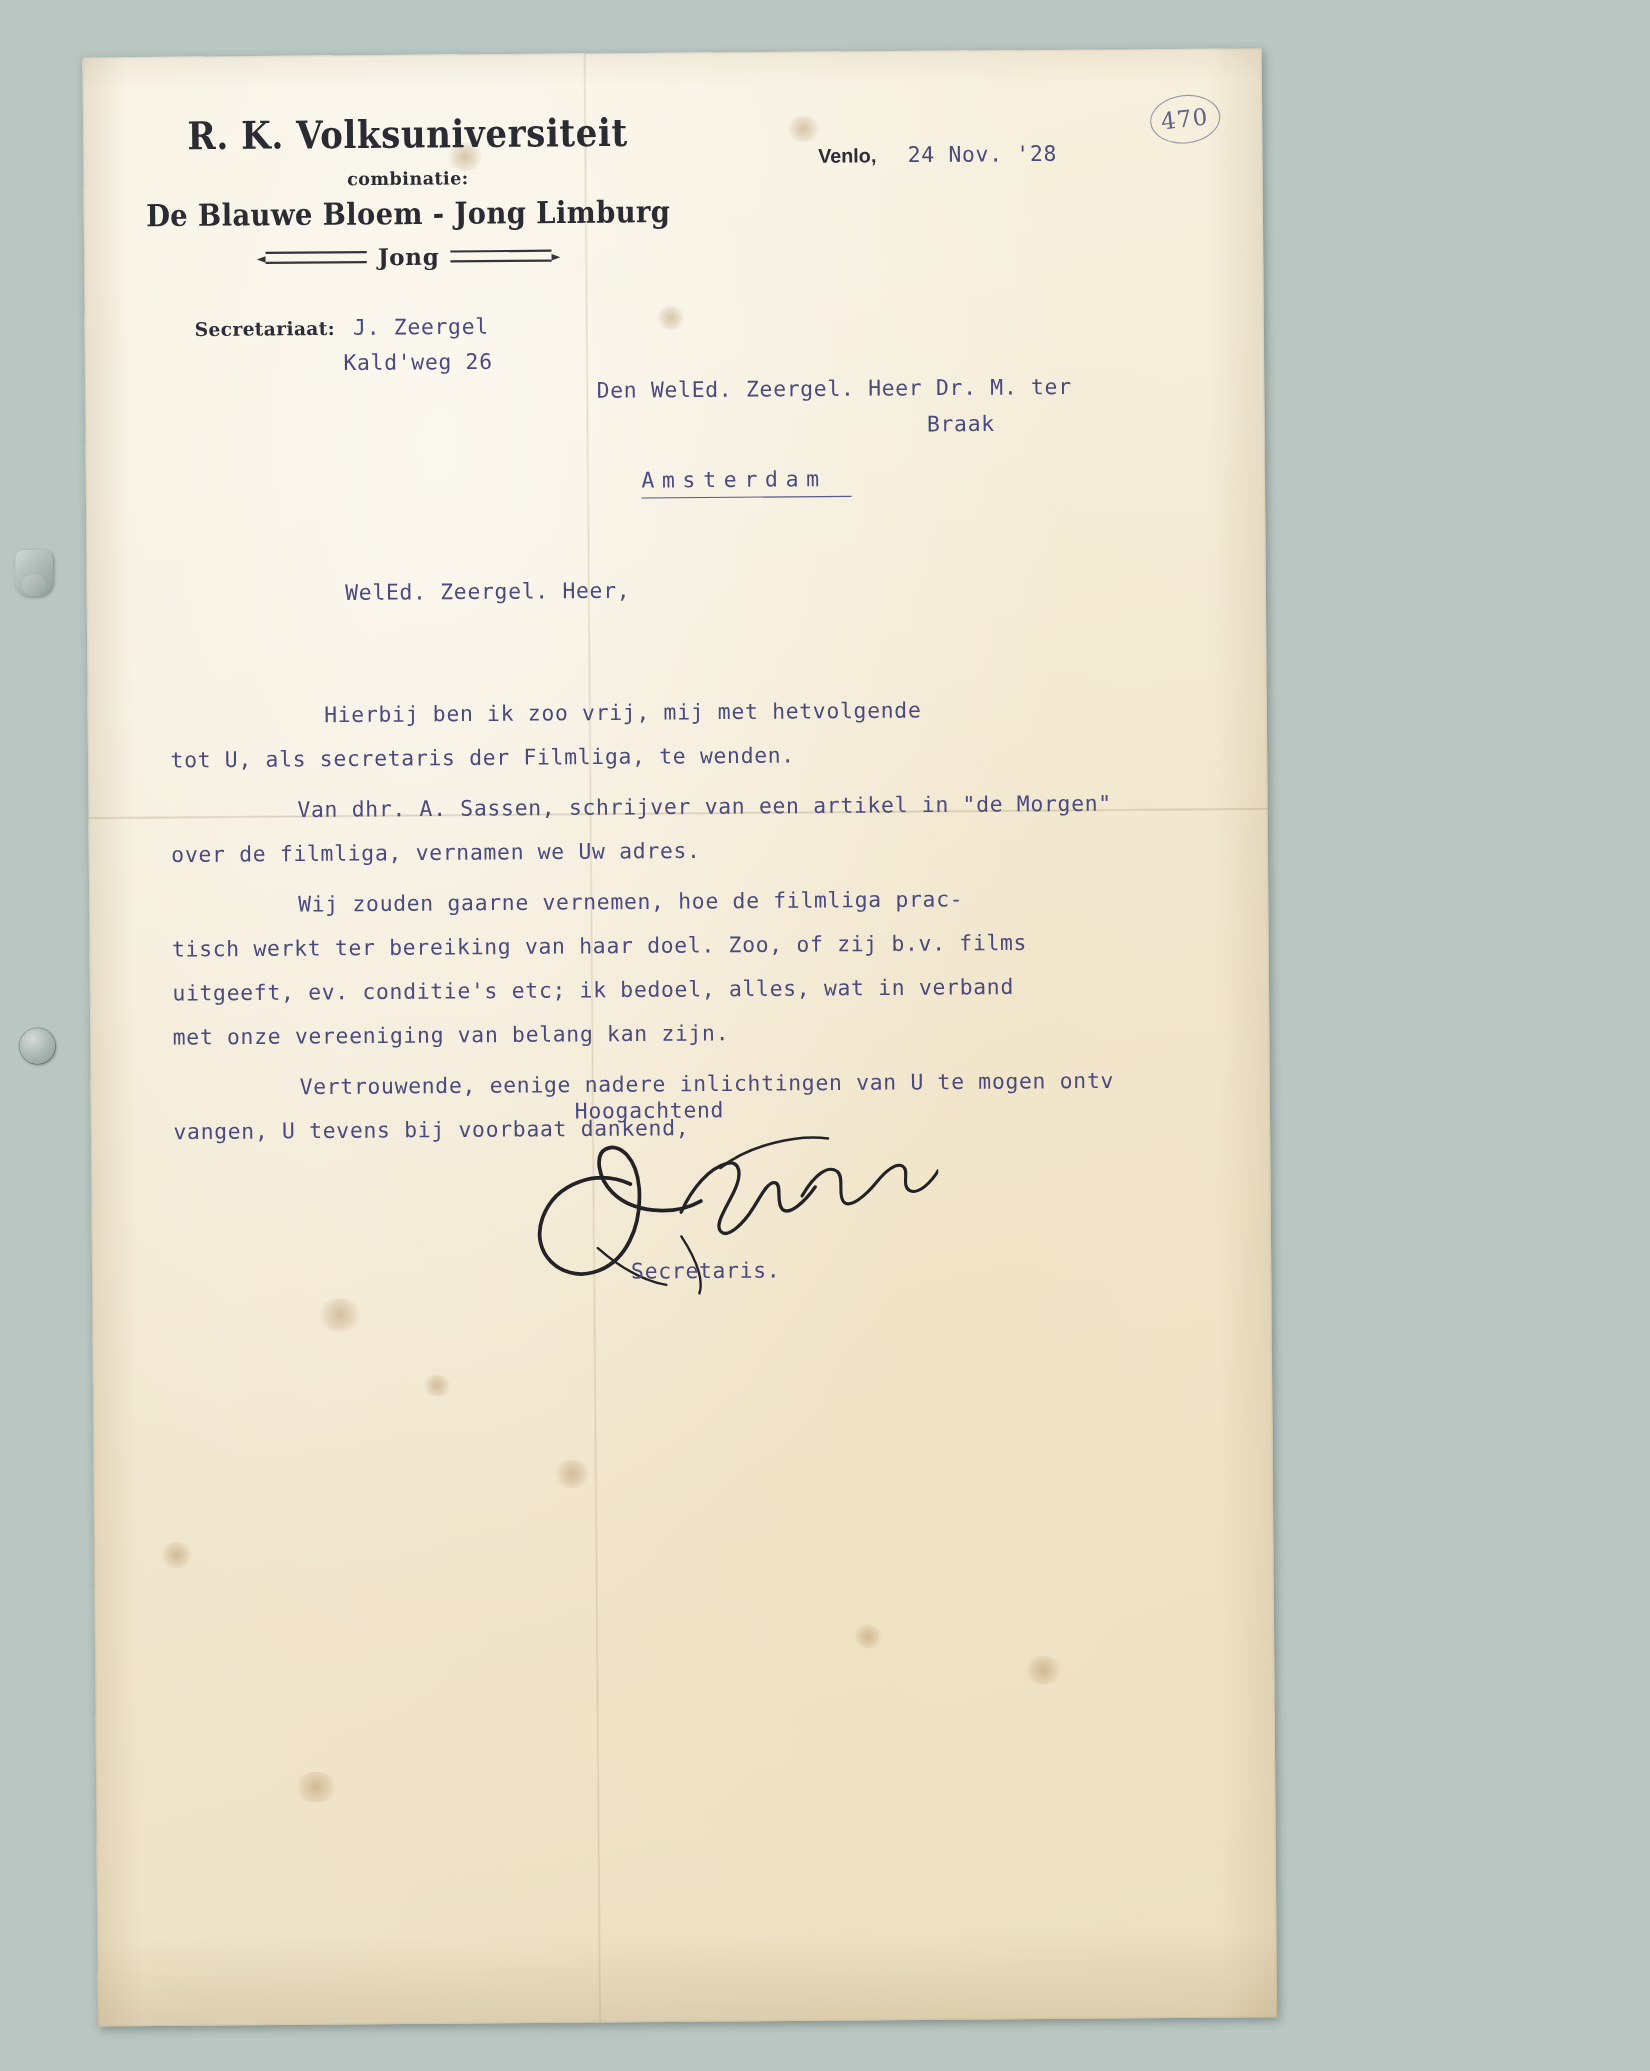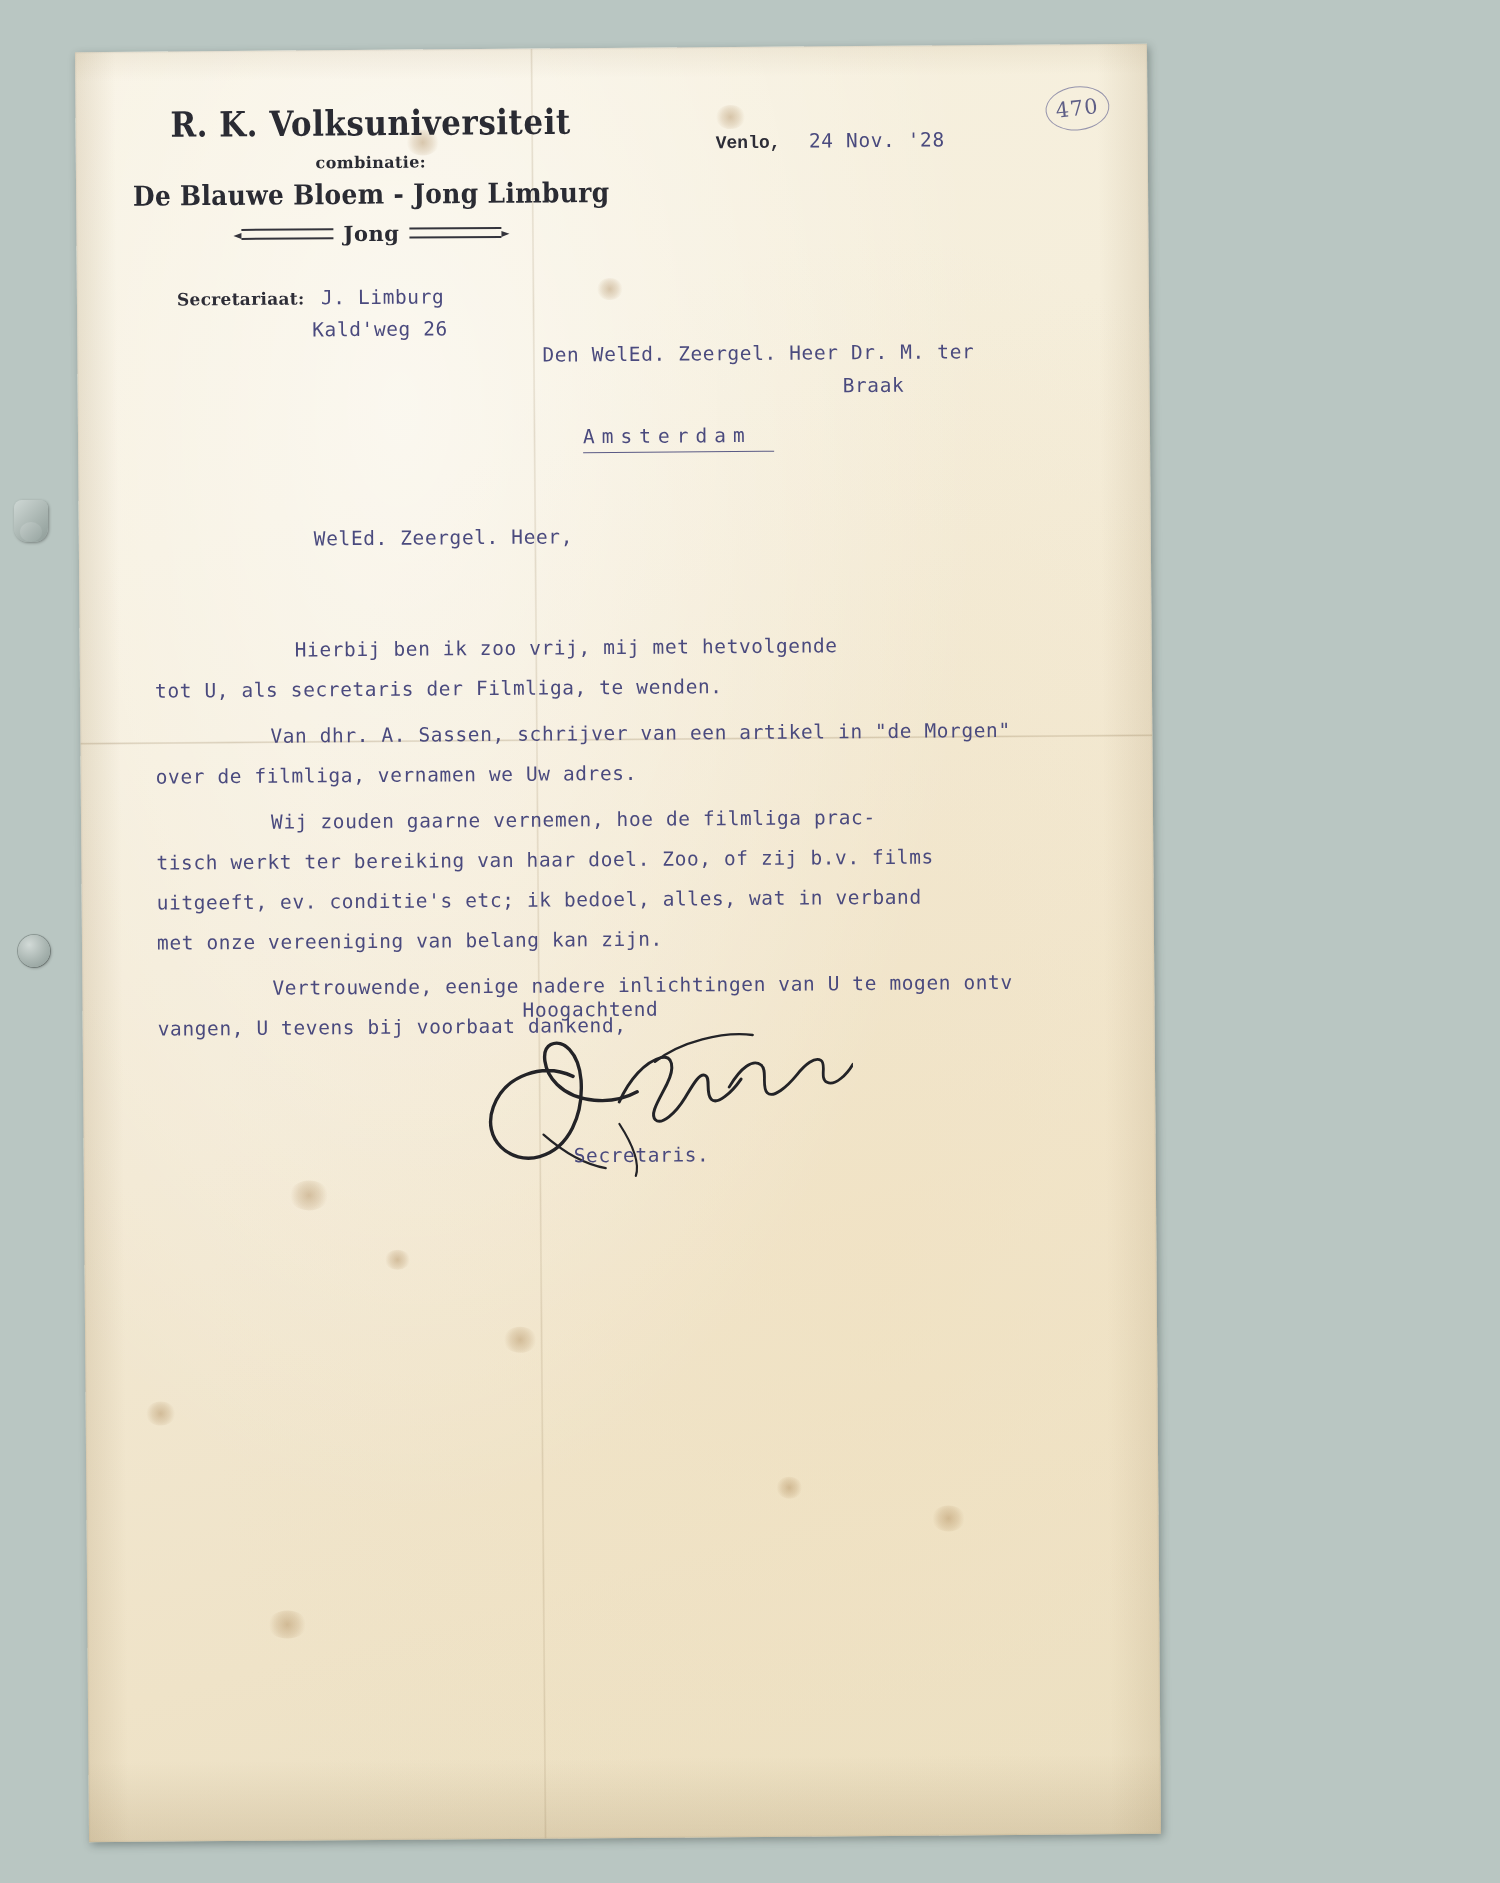--- a/index.html
+++ b/index.html
@@ -163,24 +163,25 @@
     margin-left: 135px;
     margin-top: 9px;
   }
 
   #place-date {
     position: absolute;
     left: 640px;
     top: 83px;
   }
   #place-date .pd-place {
-    font-family: Liberation Mono, monospace;
+    font-family: Liberation Sans, sans-serif;
     font-weight: bold;
     font-size: 18px;
     color: #2d2d37;
+    margin-left: 28px;
   }
   #place-date .pd-date {
     margin-left: 24px;
   }
 
   #addressee {
     position: absolute;
     left: 465px;
     top: 295px;
     width: 560px;
@@ -334,21 +335,21 @@
   </div>
 
   <div id="place-date">
     <span class="pd-place">Venlo,</span>
     <span class="tw pd-date">24 Nov. '28</span>
   </div>
 
   <div id="secretariat-block">
     <div>
       <span class="sec-label">Secretariaat:</span>
-      <span class="tw sec-name">J. Limburg</span>
+      <span class="tw sec-name">J. Zeergel</span>
     </div>
     <div class="tw sec-street">Kald'weg 26</div>
   </div>
 
   <div id="addressee">
     <span class="tw">Den WelEd. Zeergel. Heer Dr. M. ter</span>
     <span class="tw addr-line2">Braak</span>
     <span class="tw addr-city">Amsterdam</span>
   </div>
 

